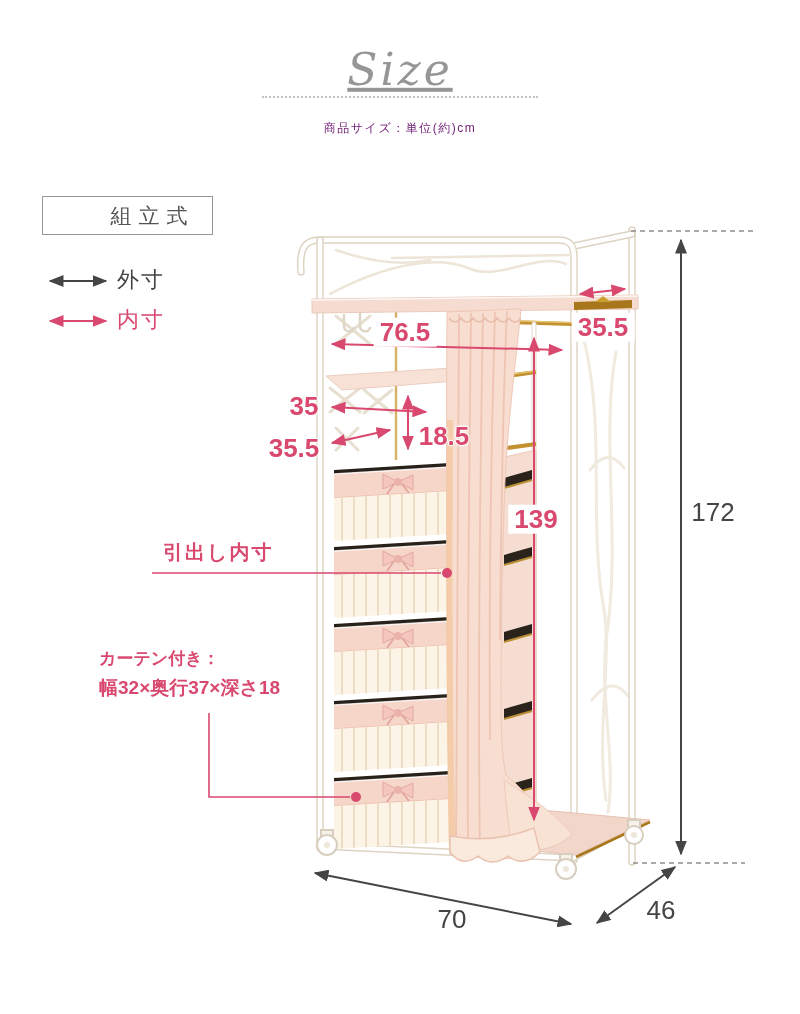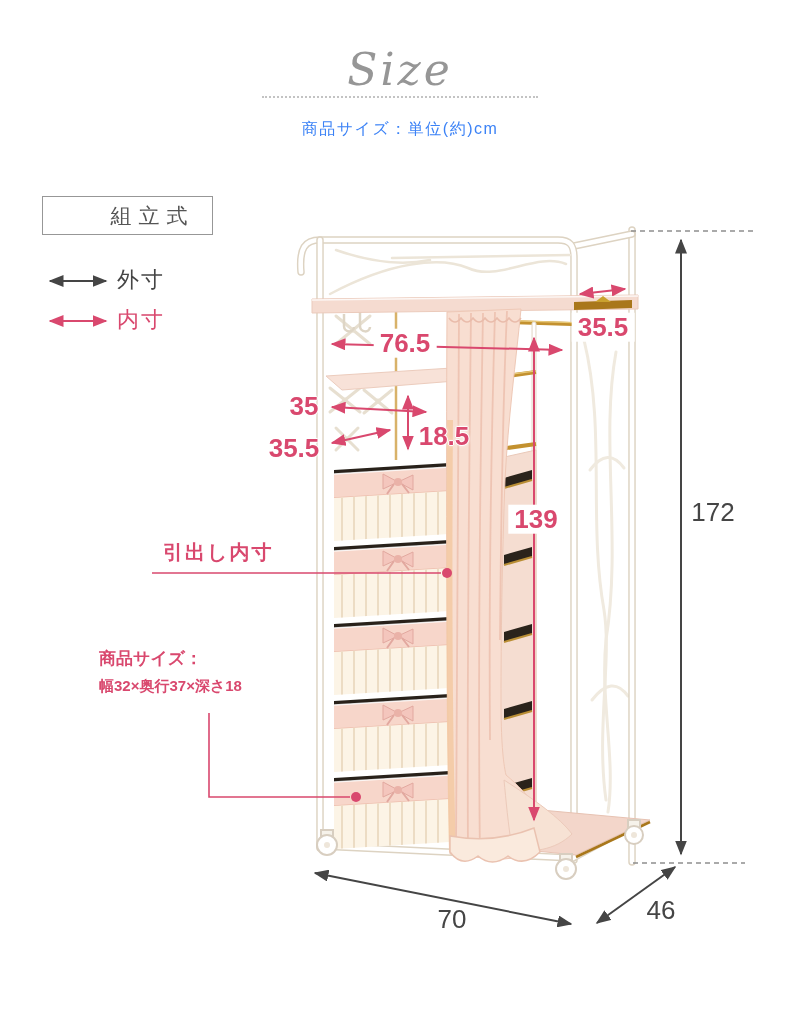--- a/index.html
+++ b/index.html
@@ -8,23 +8,23 @@
   .stage svg{position:absolute;left:0;top:0;z-index:1;}
   .lbl{position:absolute;z-index:3;white-space:nowrap;line-height:1.1;}
   .ctr{transform:translate(-50%,-50%);}
   .pink{color:var(--pink,#d9486e);}
   .darktx{color:var(--dark,#4a4a4a);}
   .dimnum{font-size:26px;font-weight:600;
           text-shadow:0 1px 0 #fff,0 -1px 0 #fff,1px 0 0 #fff,-1px 0 0 #fff,0 0 4px #fff;}
   .dimdark{font-size:26px;font-weight:400;}
   .wbg{background:#fff;padding:0 6px;}
   .script-title{font-family:"DejaVu Serif","Liberation Serif",serif;font-style:italic;
-                font-size:44px;color:#969696;letter-spacing:3px;}
+                font-size:44px;color:#969696;letter-spacing:3px;text-decoration:underline;}
   .dotline{position:absolute;left:262px;top:96px;width:276px;border-top:2px dotted #c3c3c3;z-index:2;}
-  .subtitle{font-size:16px;color:#3b82f6;letter-spacing:1.5px;}
+  .subtitle{font-size:12px;color:#701a75;letter-spacing:1.5px;}
   .badge{left:42px;top:196px;width:126px;height:37px;border:1px solid #979797;
          font-size:21px;color:#555;letter-spacing:7px;text-indent:7px;
          display:flex;align-items:center;justify-content:center;padding-left:43px;}
   .legendtx{font-size:22px;letter-spacing:2px;font-weight:500;}
   .note{font-weight:600;}
   
   .tube-o{fill:none;stroke:#ddd3c2;stroke-width:7.5;stroke-linecap:round;}
   .tube-i{fill:none;stroke:#ffffff;stroke-width:4.6;stroke-linecap:round;}
   .rail-o{fill:none;stroke:#e3d9c9;stroke-width:5;stroke-linecap:round;}
   .rail-i{fill:none;stroke:#fff;stroke-width:2.8;stroke-linecap:round;}
@@ -220,26 +220,26 @@
 
   <div class="lbl script-title ctr" style="left:400px;top:70px;">Size</div>
   <div class="dotline"></div>
   <div class="lbl subtitle ctr" style="left:400px;top:129px;">商品サイズ：単位(約)cm</div>
 
   <div class="lbl badge">組立式</div>
 
   <div class="lbl legendtx darktx" style="left:117px;top:268px;">外寸</div>
   <div class="lbl legendtx pink" style="left:117px;top:308px;">内寸</div>
 
-  <div class="lbl dimnum pink ctr wbg" style="left:405px;top:343px;text-align:right;">76.5</div>
+  <div class="lbl dimnum pink ctr wbg" style="left:405px;top:332px;text-align:right;">76.5</div>
   <div class="lbl dimnum pink ctr" style="left:304px;top:398px;margin-top:8px;">35</div>
   <div class="lbl dimnum pink ctr" style="left:444px;top:436px;">18.5</div>
   <div class="lbl dimnum pink ctr" style="left:294px;top:448px;">35.5</div>
   <div class="lbl dimnum pink ctr wbg" style="left:603px;top:327px;">35.5</div>
   <div class="lbl dimnum pink ctr wbg" style="left:536px;top:519px;">139</div>
   <div class="lbl dimdark darktx ctr" style="left:713px;top:512px;">172</div>
   <div class="lbl dimdark darktx ctr" style="left:452px;top:919px;">70</div>
   <div class="lbl dimdark darktx ctr" style="left:661px;top:910px;text-align:center;">46</div>
 
   <div class="lbl note pink" style="left:163px;top:541px;font-size:20px;letter-spacing:2px;">引出し内寸</div>
-  <div class="lbl note pink" style="left:99px;top:650px;font-size:17px;">商品サイズ：</div>
-  <div class="lbl note pink" style="left:99px;top:678px;font-size:15px;">幅32×奥行37×深さ18</div>
+  <div class="lbl note pink" style="left:99px;top:650px;font-size:17px;">カーテン付き：</div>
+  <div class="lbl note pink" style="left:99px;top:678px;font-size:19px;">幅32×奥行37×深さ18</div>
 </div>
 
 </body></html>

